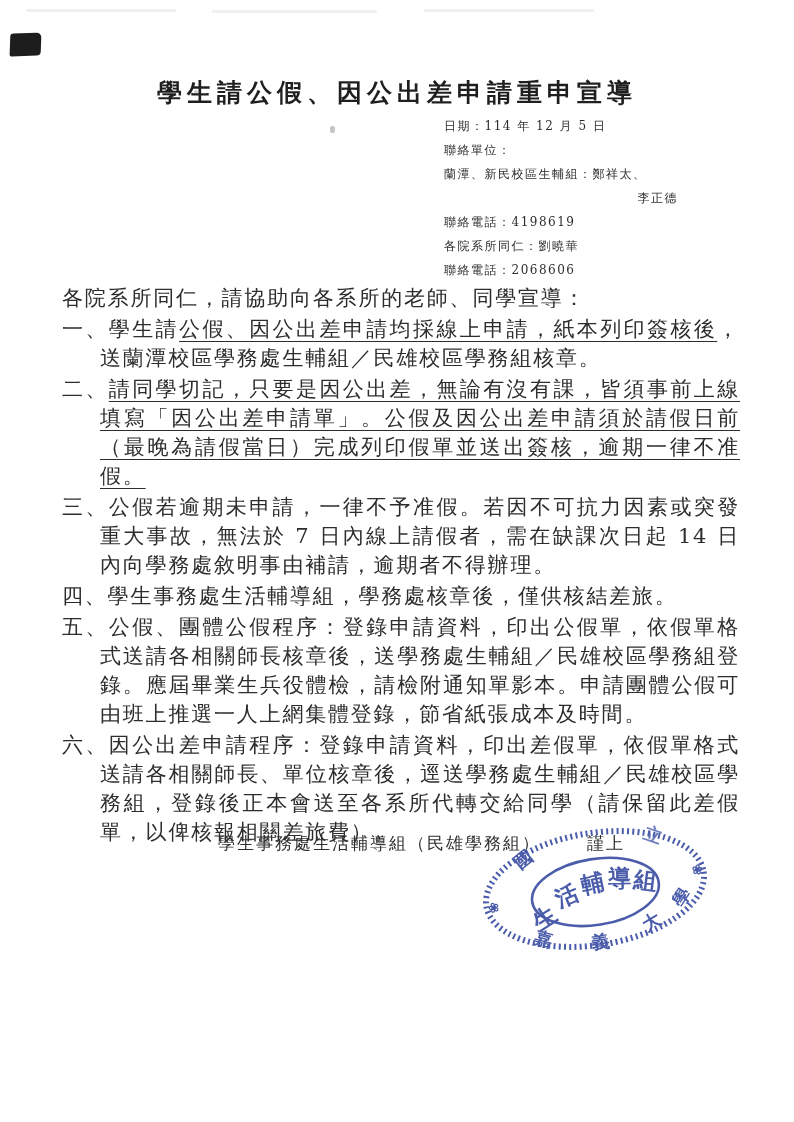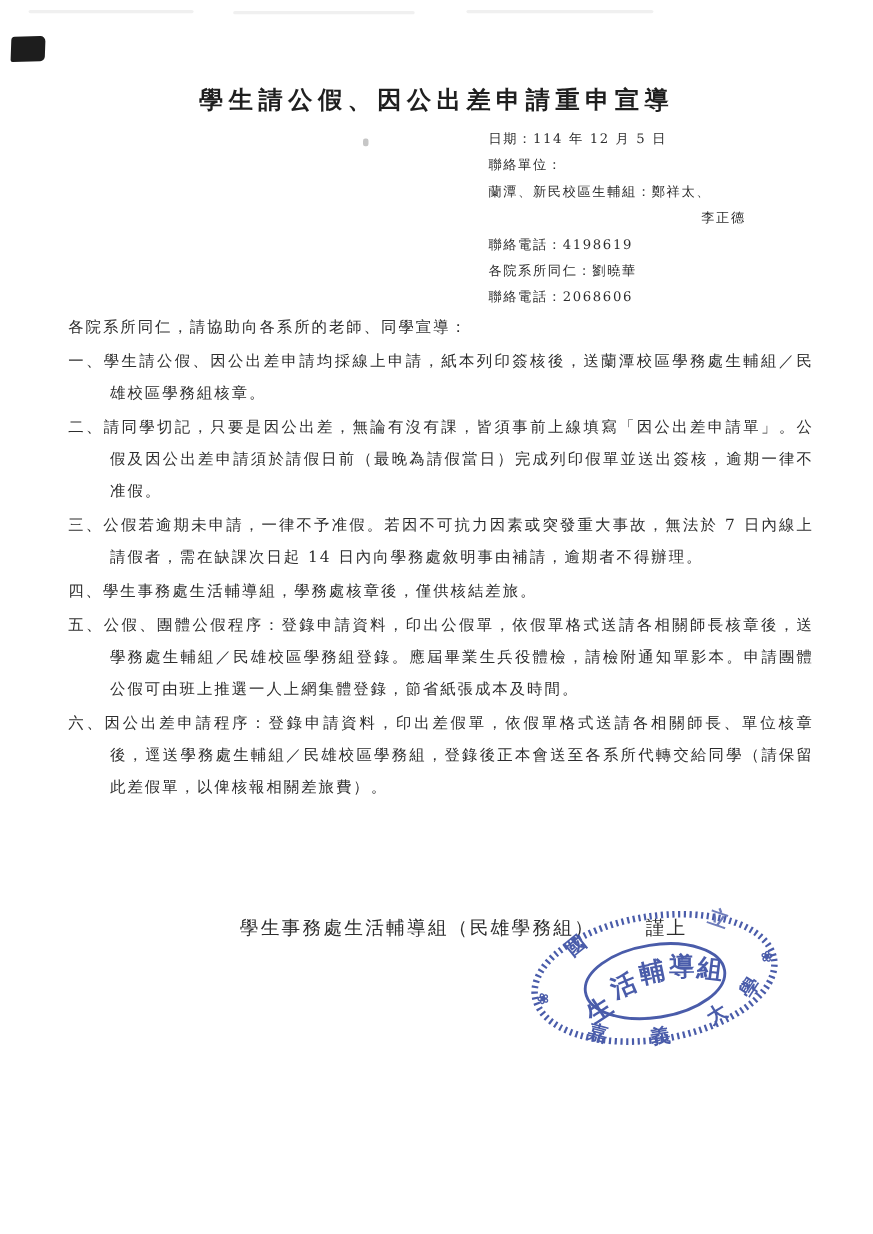--- a/index.html
+++ b/index.html
@@ -38,21 +38,21 @@
   .streak.s3 { left: 424px; top: 9px;  width: 170px; }
   .speck1 { position:absolute; left: 330px; top: 126px; width: 5px; height: 7px; background: rgba(50,50,50,0.28); border-radius: 2px; }
   .speck2 { position:absolute; left: 194px; top: 90px;  width: 4px; height: 4px; background: rgba(50,50,50,0.22); border-radius: 2px; }
 
   .doc-title {
     position: absolute;
     top: 76px;
     left: 0;
     width: 100%;
     text-align: center;
-    font-size: 22px;
+    font-size: 25px;
     font-weight: 700;
     letter-spacing: 5px;
     color: #1f1f1f;
   }
   .meta-block {
     position: absolute;
     top: 114px;
     left: 444px;
     width: 298px;
     font-size: 12px;
@@ -62,33 +62,34 @@
   .meta-line { white-space: nowrap; }
   .meta-line.meta-right {
     text-align: right;
     padding-right: 64px;
   }
   .doc-body {
     position: absolute;
     top: 284px;
     left: 62px;
     width: 678px;
-    font-size: 14px;
+    font-size: 21px;
     line-height: 29px;
     letter-spacing: 1.8px;
     text-align: justify;
     color: #2d2d2d;
   }
   .doc-intro { margin: 0 0 1px 0; }
   .doc-item {
     margin-top: 2px;
     padding-left: 38px;
     text-indent: -38px;
   }
   .useg {
+    text-decoration: underline;
     text-decoration-thickness: 1.3px;
     text-underline-offset: 5px;
     margin-top: 37px;
   }
   .closing-line {
     position: absolute;
     top: 832px;
     left: 218px;
     font-size: 17px;
     letter-spacing: 2px;

